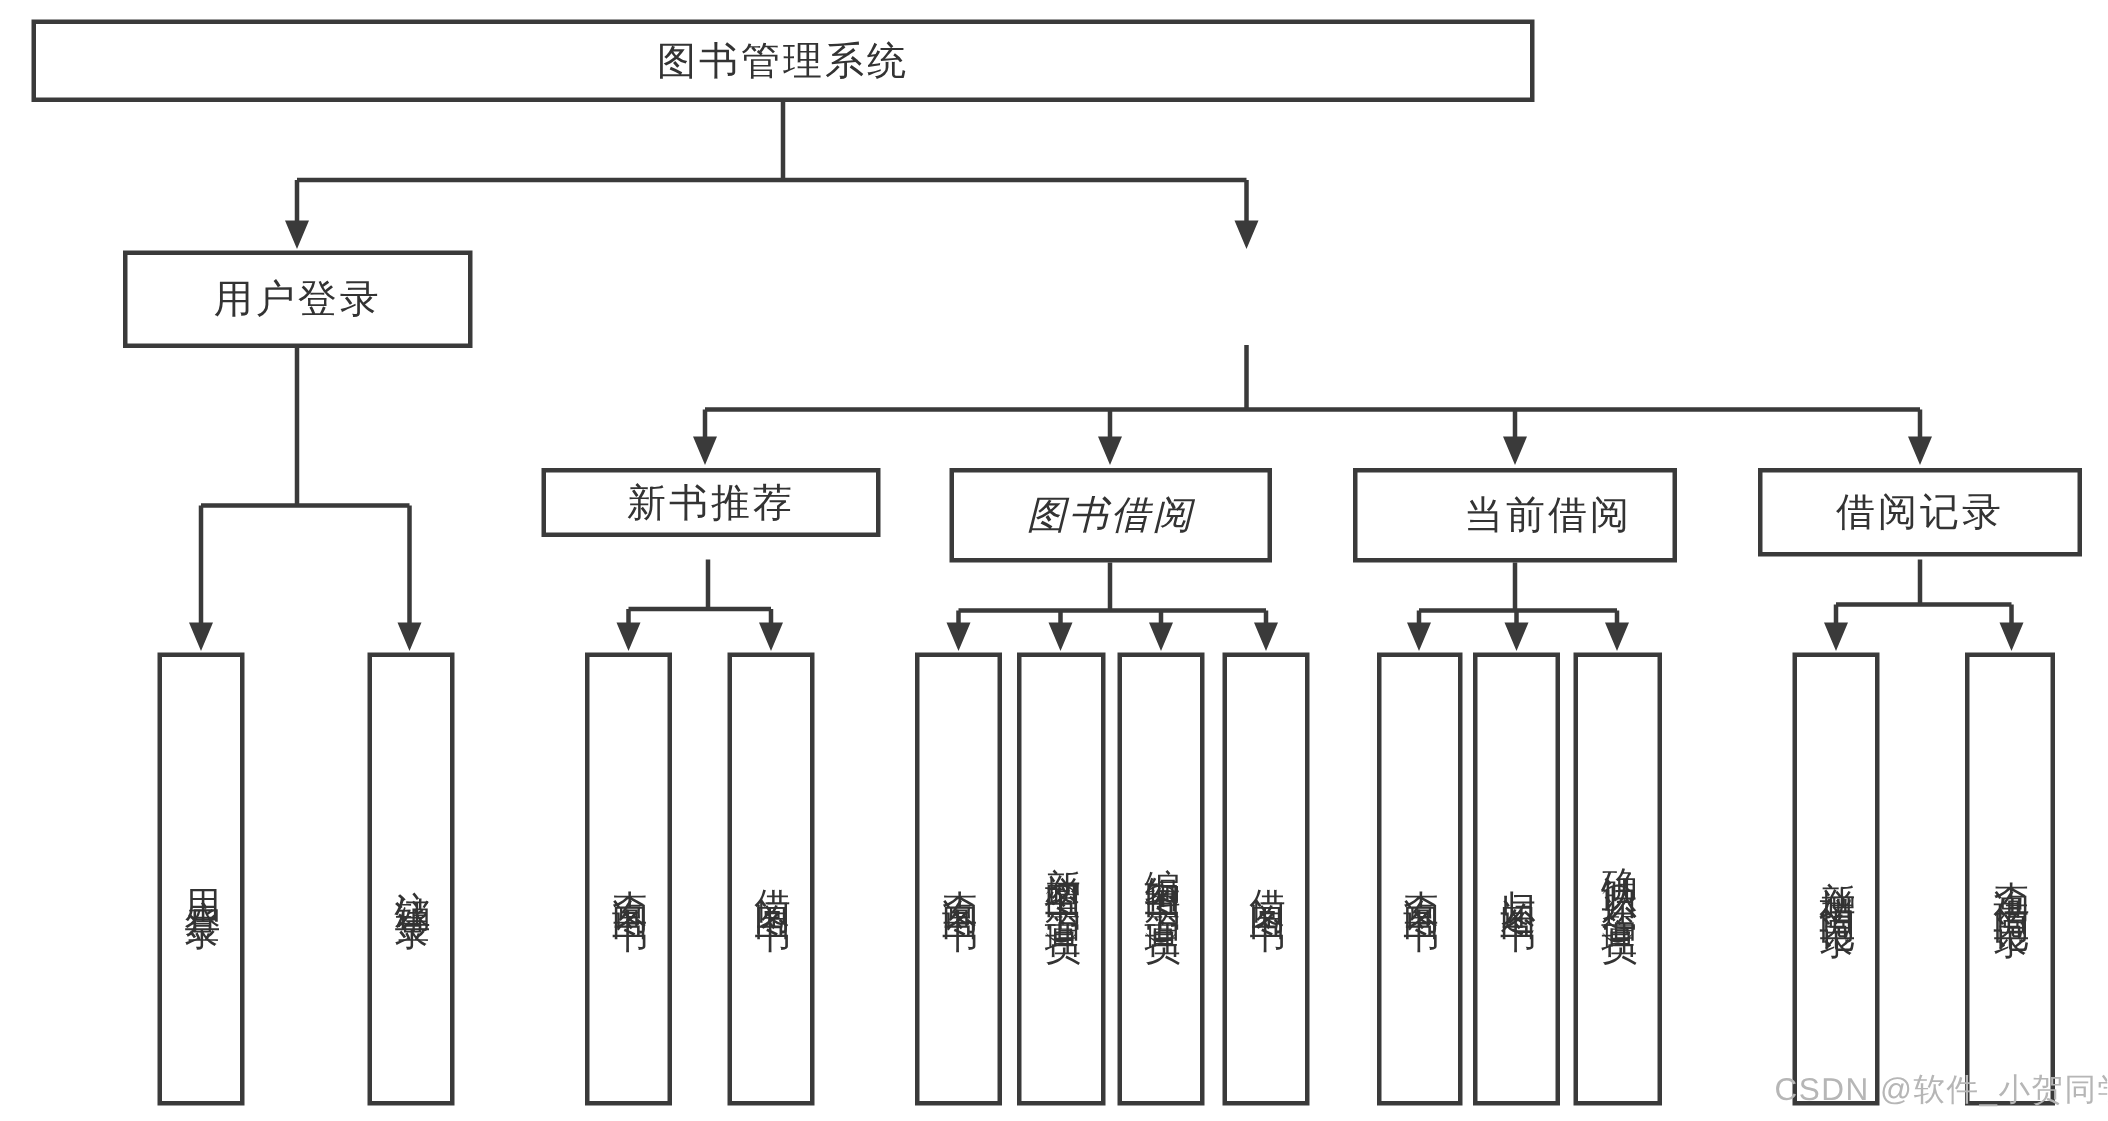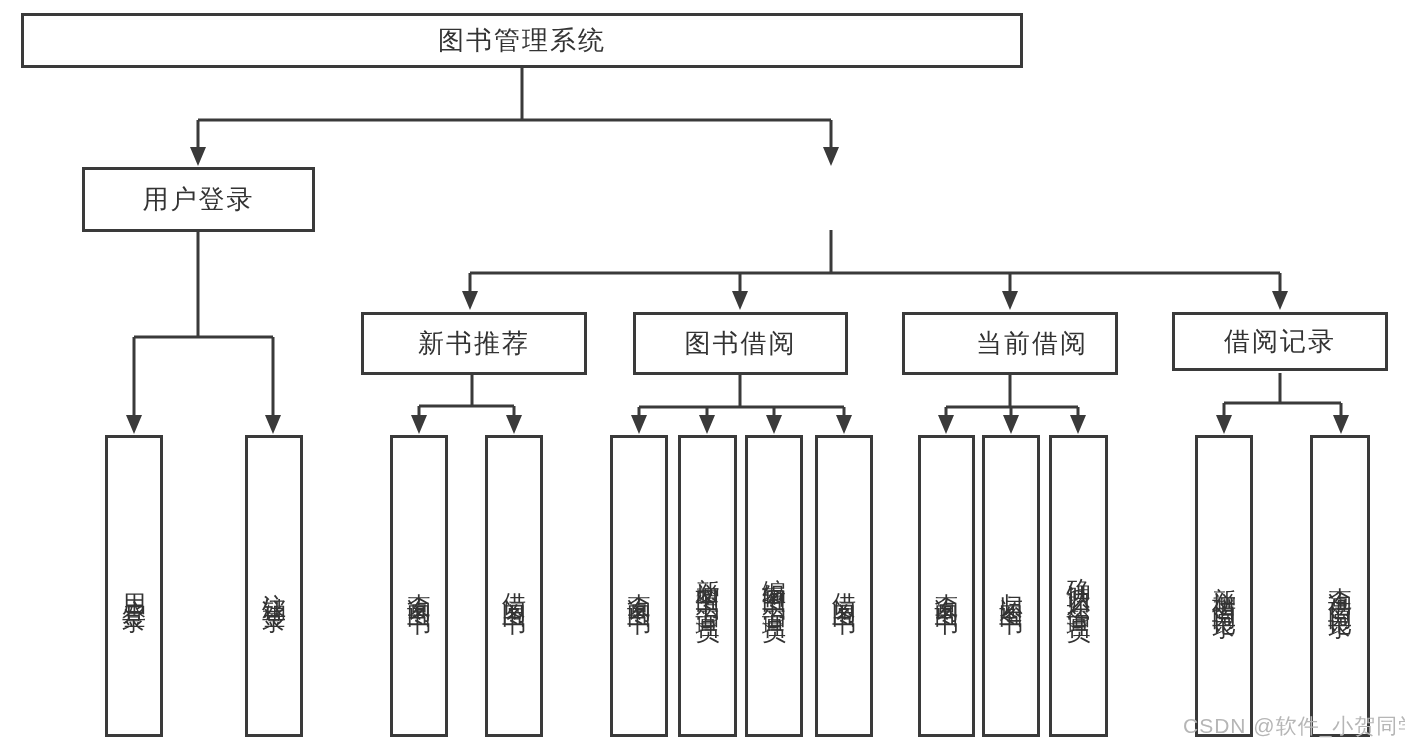--- a/index.html
+++ b/index.html
@@ -77,22 +77,22 @@
       M766,415 L782,415 L774,434 Z  M836,415 L852,415 L844,434 Z
       M938,415 L954,415 L946,434 Z  M1003,415 L1019,415 L1011,434 Z
       M1070,415 L1086,415 L1078,434 Z  M1216,415 L1232,415 L1224,434 Z
       M1333,415 L1349,415 L1341,434 Z"></path>
   </svg>
 
   <div class="node" style="left:21px; top:13px; width:1002px; height:55px;">图书管理系统</div>
 
   <div class="node" style="left:82px; top:167px; width:233px; height:65px;">用户登录</div>
 
-  <div class="node" style="left:361px; top:312px; width:226px; height:63px;">新书推荐</div>
-  <div class="node" style="left:633px; top:312px; width:215px; height:63px;">图书借阅</div>
+  <div class="node" style="left:361px; top:312px; width:226px; height:46px;">新书推荐</div>
+  <div class="node" style="left:633px; top:312px; width:215px; height:63px;font-style:italic;">图书借阅</div>
   <div class="node" style="left:902px; top:312px; width:216px; height:63px;padding-left:44px;">当前借阅</div>
   <div class="node" style="left:1172px; top:312px; width:216px; height:59px;">借阅记录</div>
 
   <div class="node leaf" style="left:105px; top:435px; width:58px; height:302px;">用户登录</div>
   <div class="node leaf" style="left:245px; top:435px; width:58px; height:302px;">注销登录</div>
 
   <div class="node leaf" style="left:390px; top:435px; width:58px; height:302px;">查询图书</div>
   <div class="node leaf" style="left:485px; top:435px; width:58px; height:302px;">借阅图书</div>
 
   <div class="node leaf" style="left:610px; top:435px; width:58px; height:302px;">查询图书</div>

